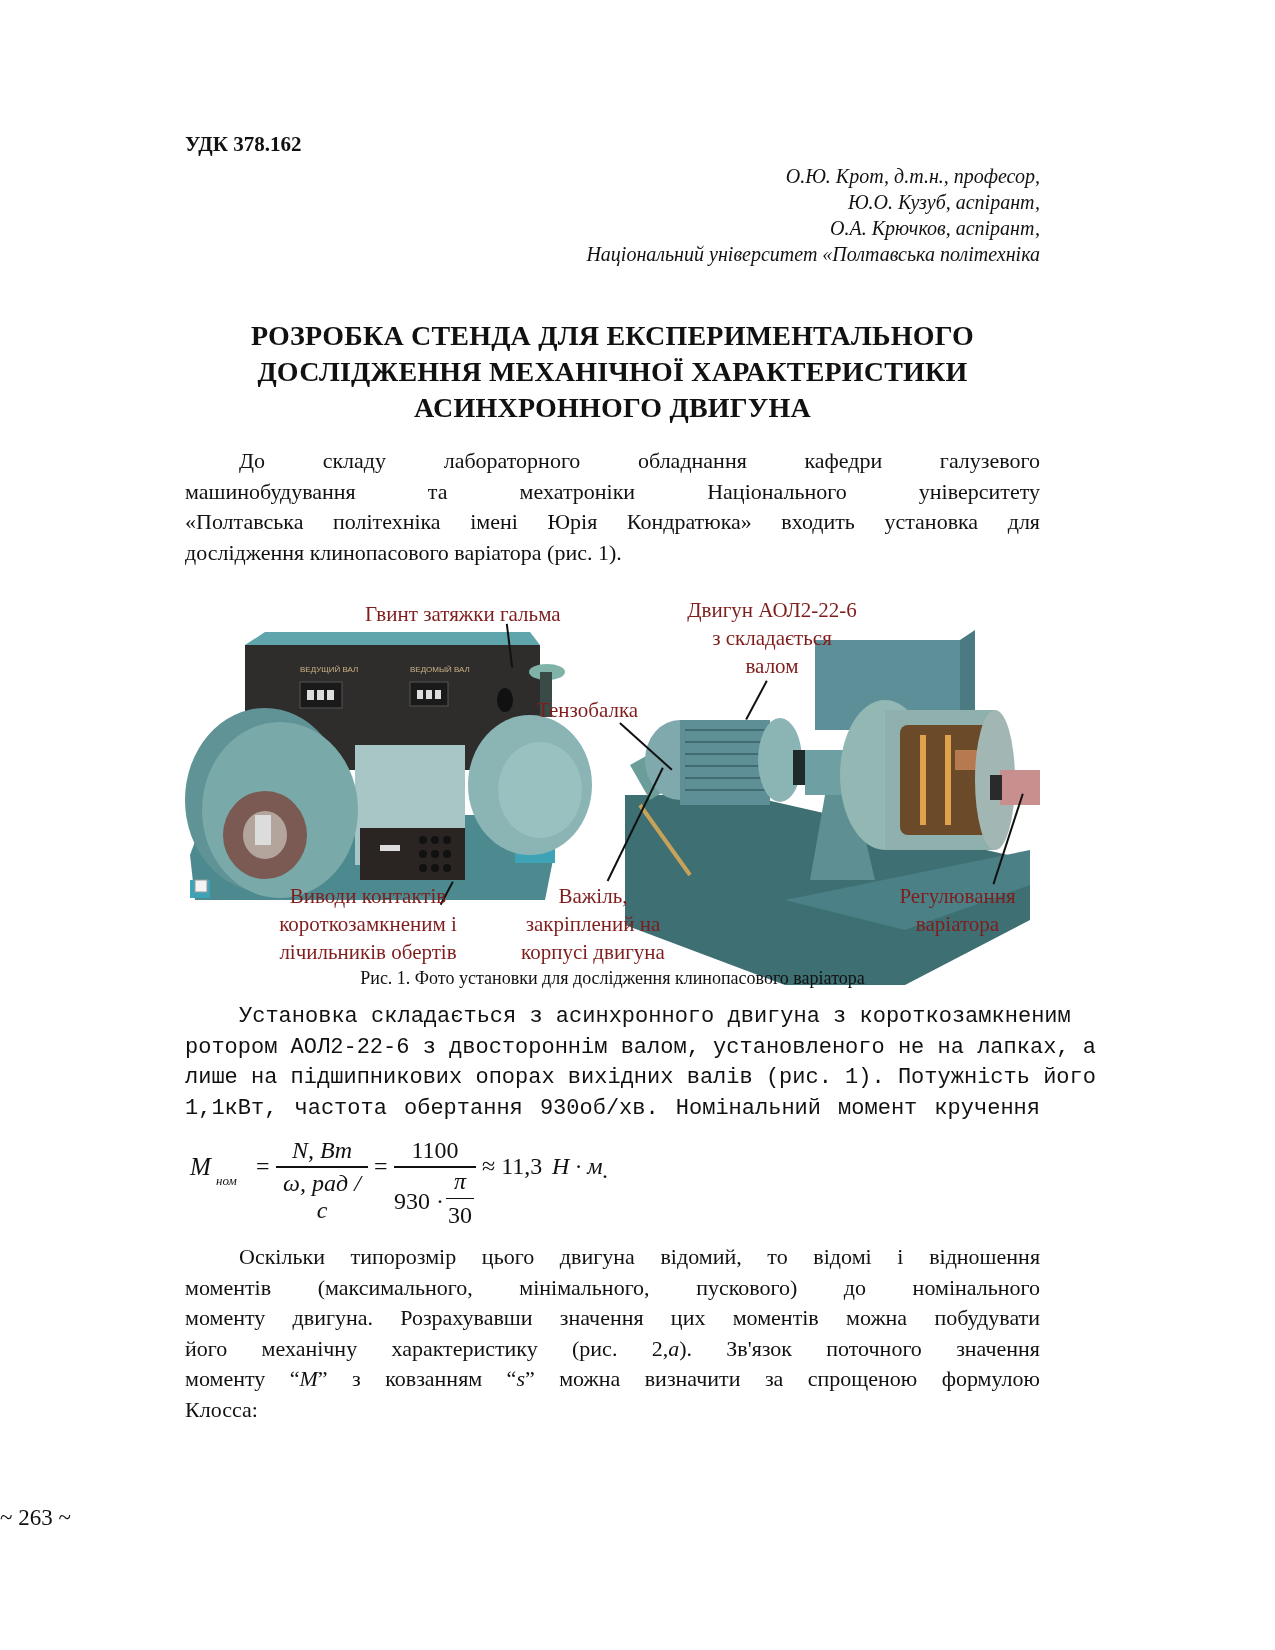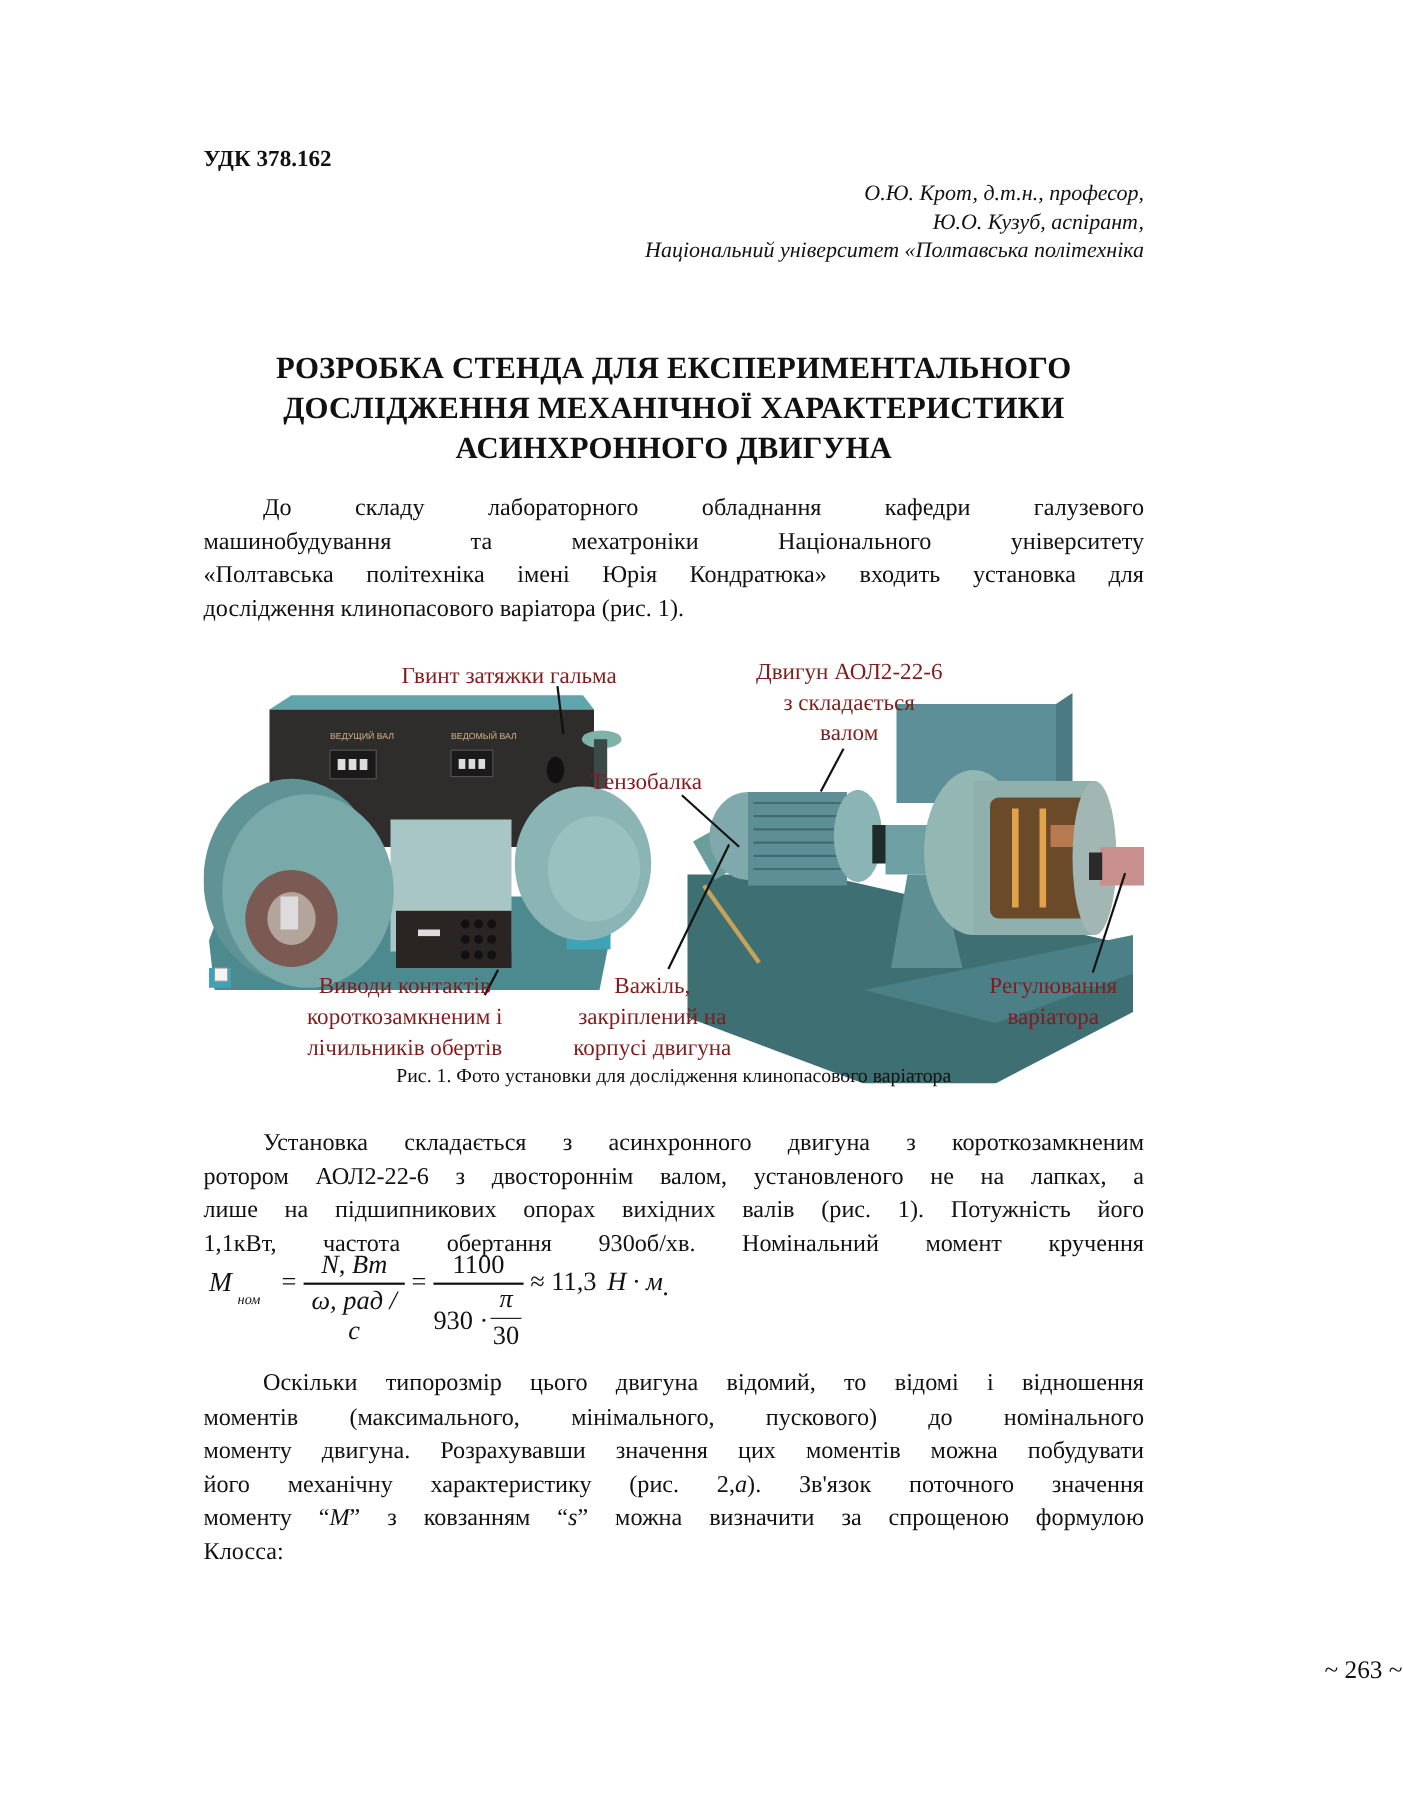--- a/index.html
+++ b/index.html
@@ -24,29 +24,30 @@
   .leader { position: absolute; height: 1.6px; background: #111; transform-origin: 0 50%; }
   .caption { left: 185px; width: 855px; top: 968px; text-align: center; font-size: 18px; }
 
   
   .formula { left: 190px; top: 1143px; height: 100px; font-family: "Liberation Serif", serif;
              font-size: 24px; font-style: italic; }
   .frac { position: absolute; text-align: center; }
   .frac .num, .frac .den { display: block; }
   .frac .bar { display: block; height: 1.5px; background: #111; margin: 2px 0; }
   .up { font-style: normal; }
-  .pagenum { left: 0; width: 1275px; top: 1505px; text-align: right; font-size: 23px; }
+  .pagenum { left: 0; width: 1275px; top: 1505px; text-align: left; font-size: 23px; }
 </style>
 </head>
 <body>
 
 <div class="abs udk">УДК 378.162</div>
 <div class="abs authors">
   <div>О.Ю. Крот, д.т.н., професор,</div>
   <div>Ю.О. Кузуб, аспірант,</div>
+  <div>О.А. Крючков, аспірант,</div>
   <div>Національний університет «Полтавська політехніка</div>
 </div>
 
 <div class="abs title">
   <div>РОЗРОБКА СТЕНДА ДЛЯ ЕКСПЕРИМЕНТАЛЬНОГО</div>
   <div>ДОСЛІДЖЕННЯ МЕХАНІЧНОЇ ХАРАКТЕРИСТИКИ</div>
   <div>АСИНХРОННОГО ДВИГУНА</div>
 </div>
 
 <div class="abs para" style="top:446px;">
@@ -167,21 +168,21 @@
     <div>закріплений на</div>
     <div>корпусі двигуна</div>
   </div>
   <div class="label" style="left:690px;top:282px;width:165px;">
     <div>Регулювання</div>
     <div>варіатора</div>
   </div>
 </div>
 <div class="abs caption">Рис. 1. Фото установки для дослідження клинопасового варіатора</div>
 
-<div class="abs para" style="top:1023px;">
+<div class="abs para" style="top:1002px;font-family:Liberation Mono, monospace;">
   <span class="line indent">Установка складається з асинхронного двигуна з короткозамкненим</span>
   <span class="line">ротором АОЛ2-22-6 з двостороннім валом, установленого не на лапках, а</span>
   <span class="line">лише на підшипникових опорах вихідних валів (рис. 1). Потужність його</span>
   <span class="line">1,1кВт, частота обертання 930об/хв. Номінальний момент кручення</span>
 </div>
 
 <div class="abs formula" style="width:440px;">
   <span class="abs" style="left:0;top:10px;font-size:25px;">M</span>
   <span class="abs" style="left:26px;top:30px;font-size:13px;">ном</span>
   <span class="abs up" style="left:66px;top:10px;">=</span>

